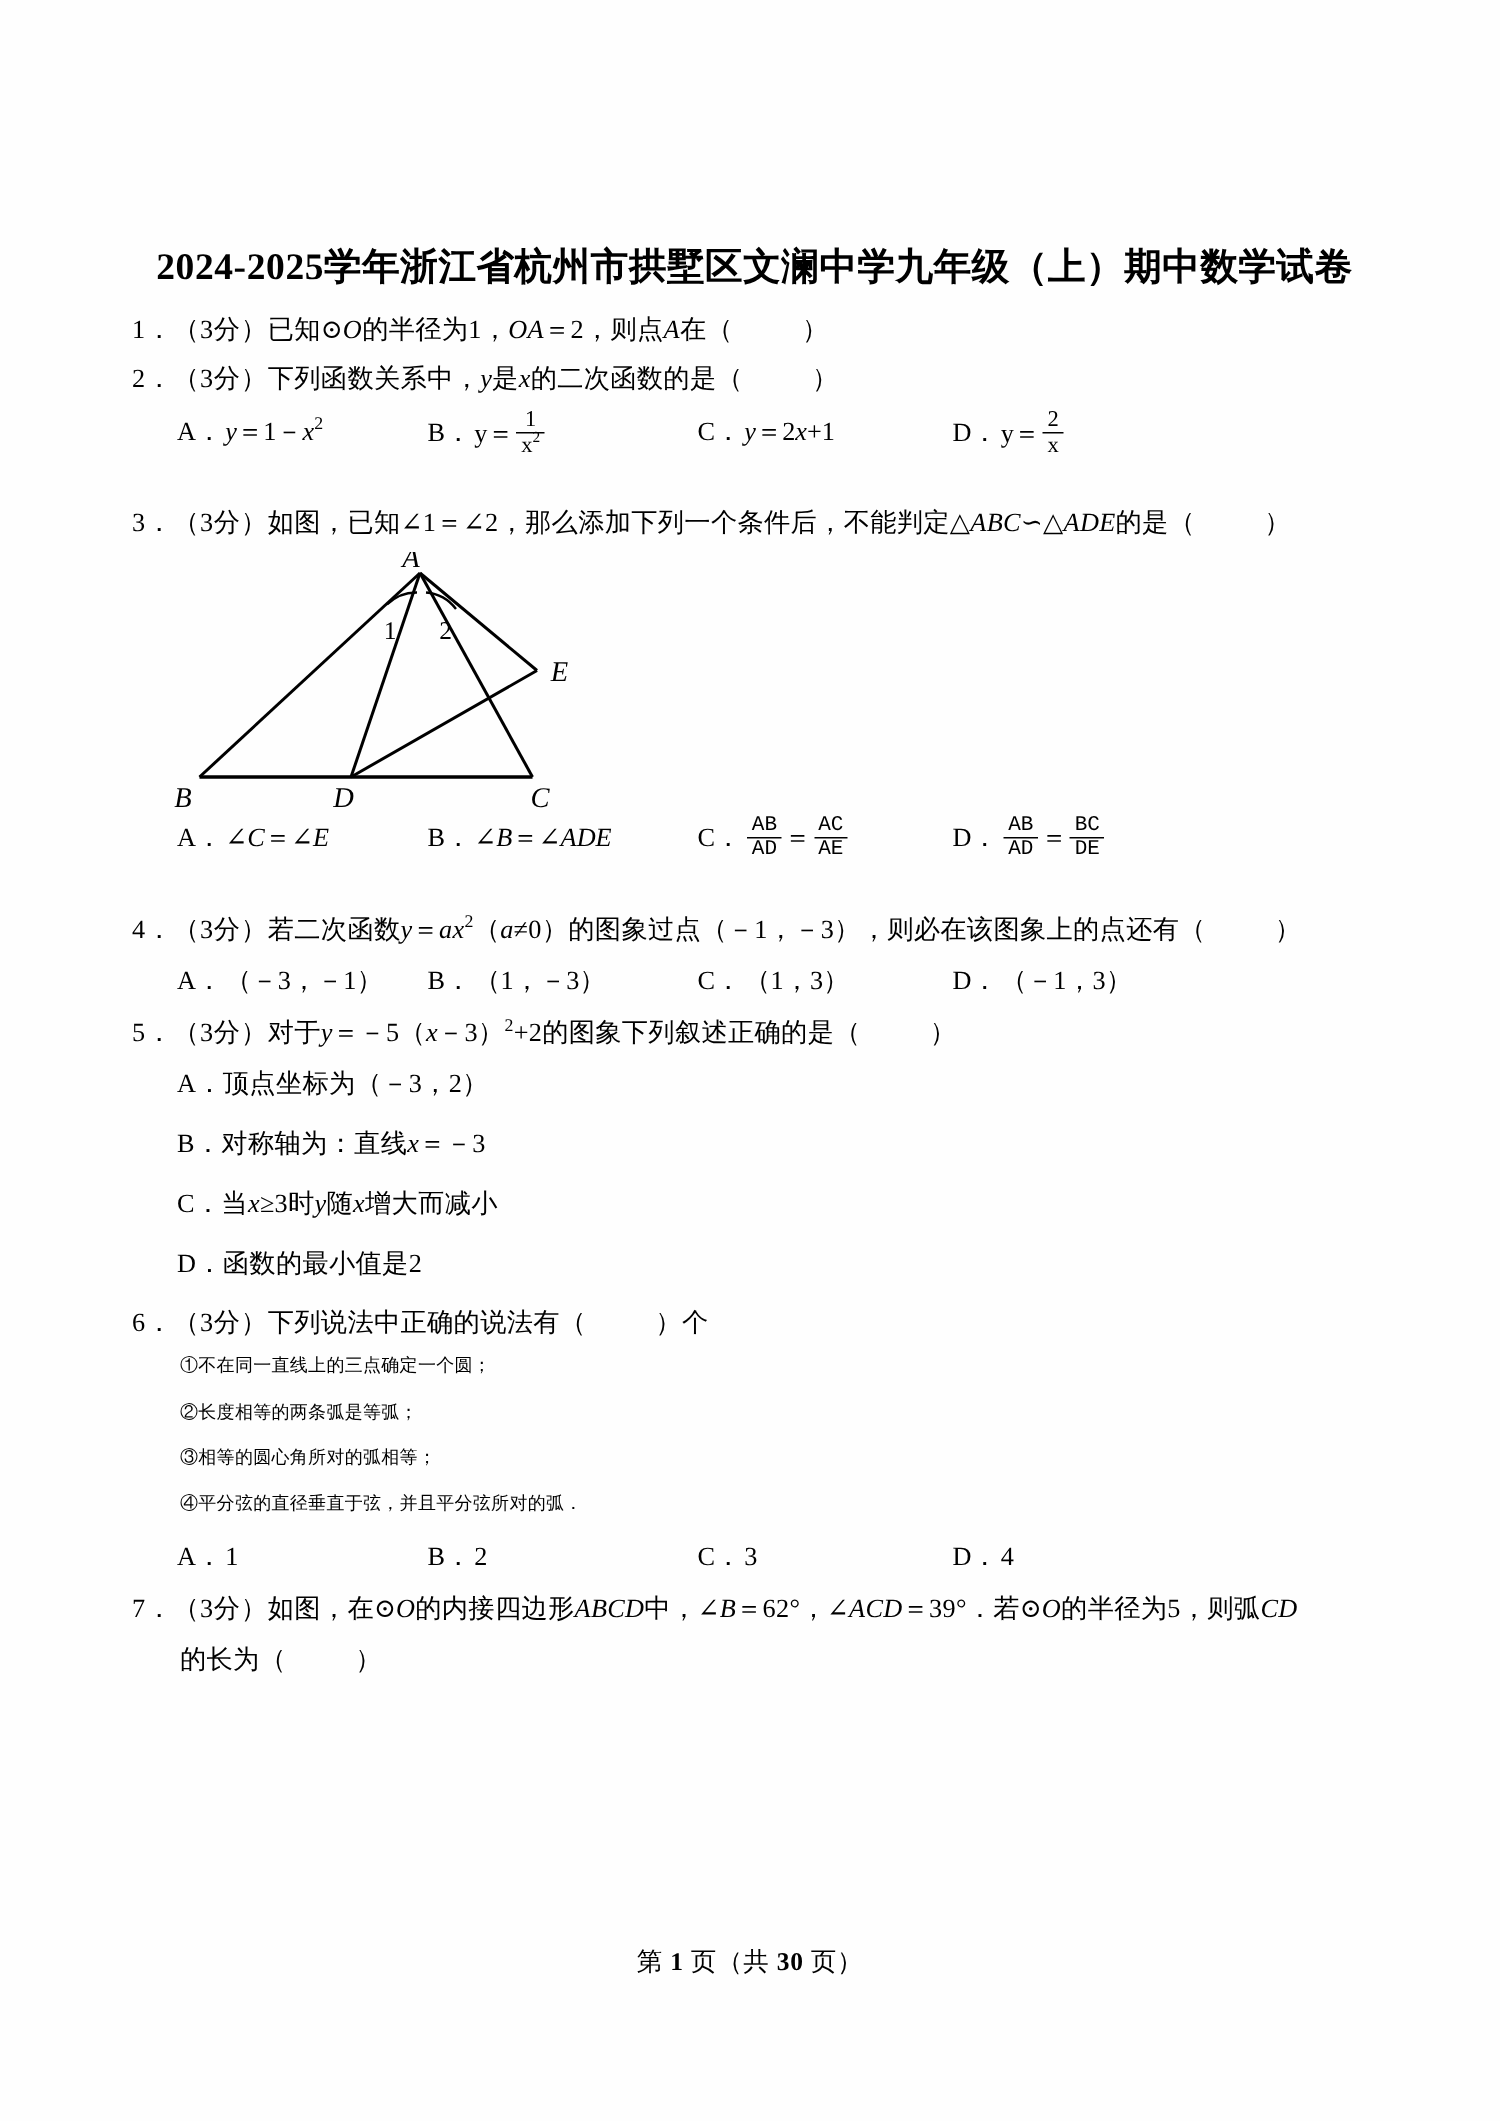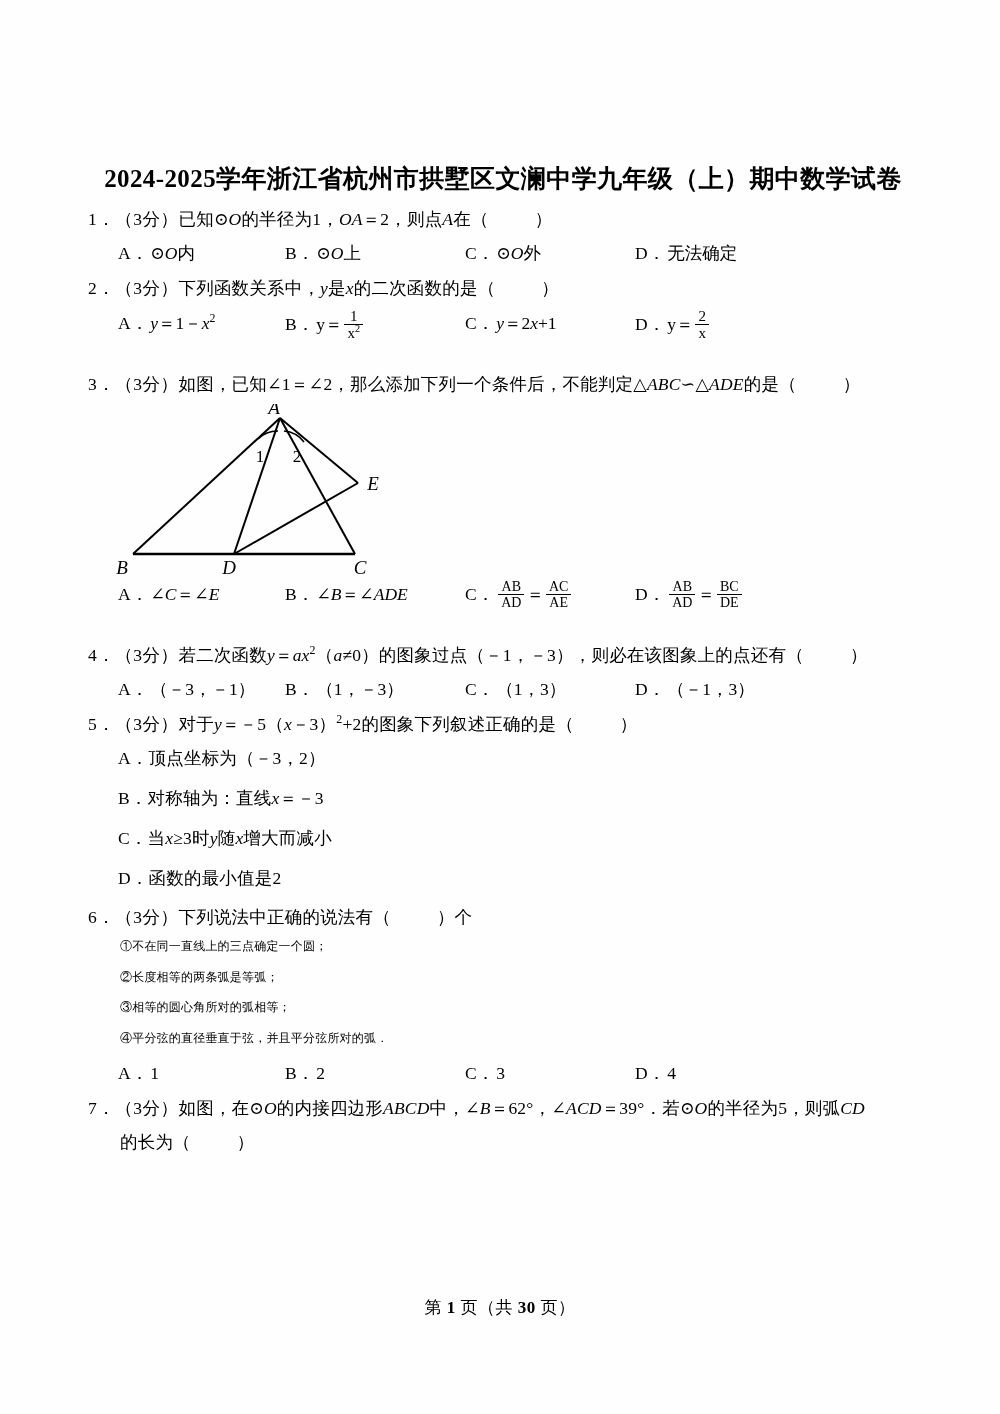--- a/index.html
+++ b/index.html
@@ -114,21 +114,21 @@
     margin: 0 2px;
     position: relative;
     top: -1px;
   }
   .frac .num { display: block; padding: 0 3px; }
   .frac .den {
     display: block;
     padding: 0 3px;
     border-top: 1.3px solid #000;
   }
-  .frac-sm { font-size: 0.8em; }
+  .frac-sm { font-size: 0.8em; font-family: Liberation Mono, monospace; }
   .circ { letter-spacing: 0; }
   .blank { display: inline-block; width: 46px; }
 
   
   .figure-wrap {
     position: relative;
     height: 172px;
     margin: 2px 0 4px 0;
   }
   .figure-wrap svg { position: absolute; left: 0; top: 0; }
@@ -149,26 +149,20 @@
 <body>
 
 <div class="page">
   <div class="content">
 
     <div class="doc-title">2024-2025学年浙江省杭州市拱墅区文澜中学九年级（上）期中数学试卷</div>
 
 
     <div class="question">
       <div class="q-stem"><span class="qnum">1．（3分）</span>已知<span class="circ">⊙</span><span class="it">O</span>的半径为1，<span class="it">OA</span>＝2，则点<span class="it">A</span>在（<span class="blank"></span>）</div>
-      <div class="options-row">
-        <div class="opt opt-c0"><span class="olabel">A．</span><span class="circ">⊙</span><span class="it">O</span>内</div>
-        <div class="opt opt-c1"><span class="olabel">B．</span><span class="circ">⊙</span><span class="it">O</span>上</div>
-        <div class="opt opt-c2"><span class="olabel">C．</span><span class="circ">⊙</span><span class="it">O</span>外</div>
-        <div class="opt opt-c3"><span class="olabel">D．</span>无法确定</div>
-      </div>
     </div>
 
     <div class="question">
       <div class="q-stem"><span class="qnum">2．（3分）</span>下列函数关系中，<span class="it">y</span>是<span class="it">x</span>的二次函数的是（<span class="blank"></span>）</div>
       <div class="options-row tall">
         <div class="opt opt-c0"><span class="olabel">A．</span><span class="it">y</span>＝1－<span class="it">x</span><span class="sup">2</span></div>
         <div class="opt opt-c1"><span class="olabel">B．</span>y＝<span class="frac"><span class="num">1</span><span class="den">x<span class="sup">2</span></span></span></div>
         <div class="opt opt-c2"><span class="olabel">C．</span><span class="it">y</span>＝2<span class="it">x</span>+1</div>
         <div class="opt opt-c3"><span class="olabel">D．</span>y＝<span class="frac"><span class="num">2</span><span class="den">x</span></span></div>
       </div>

